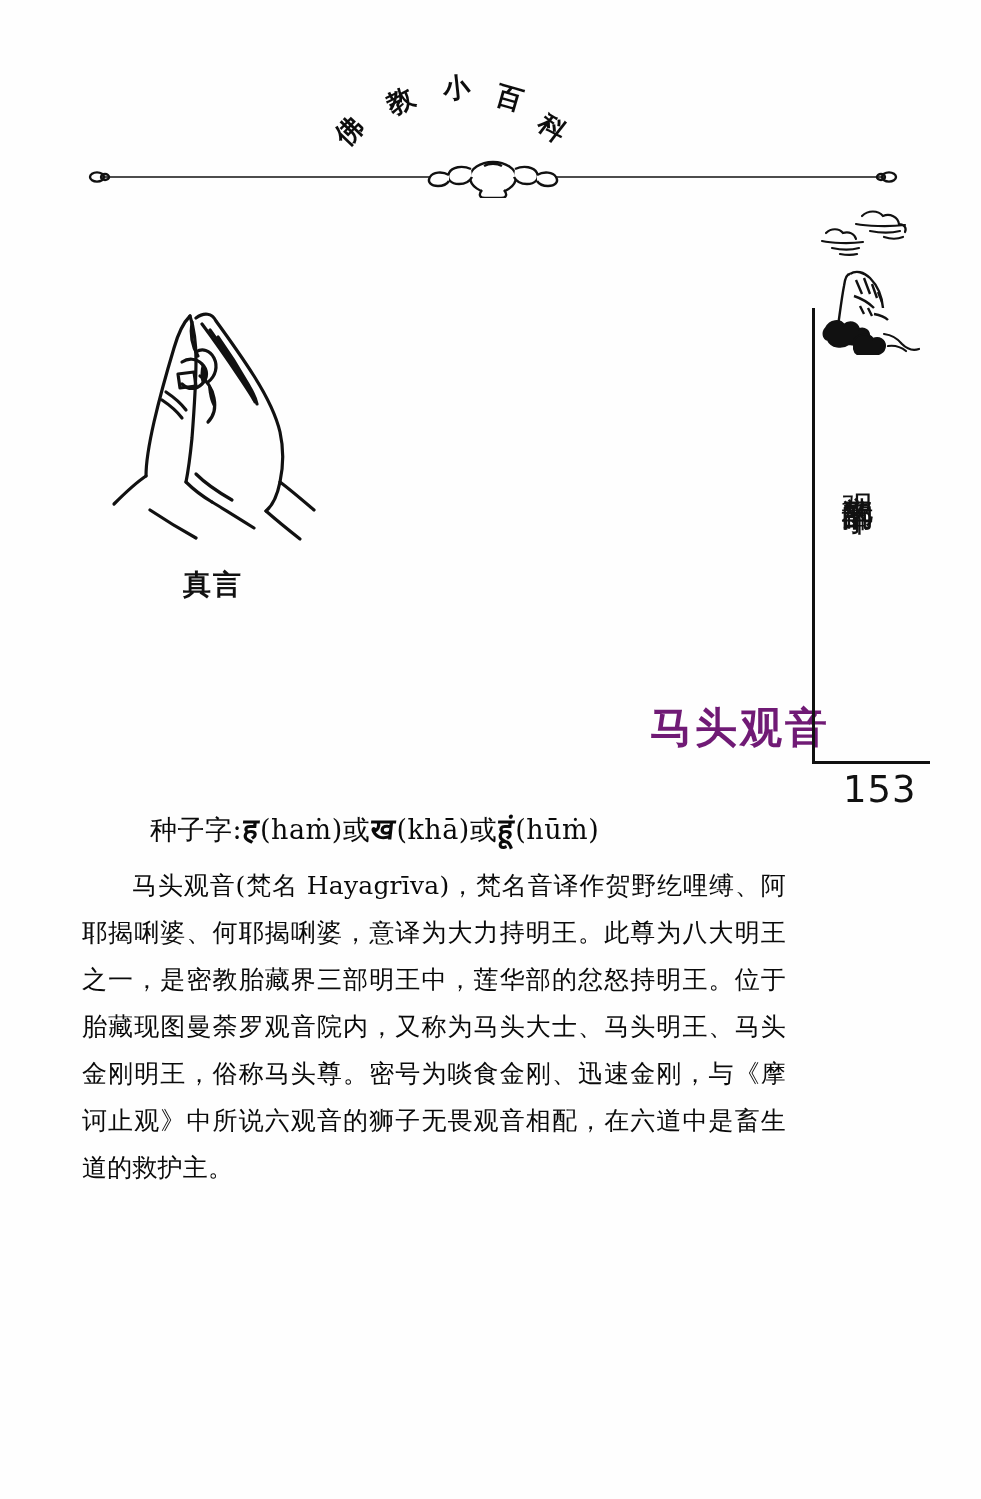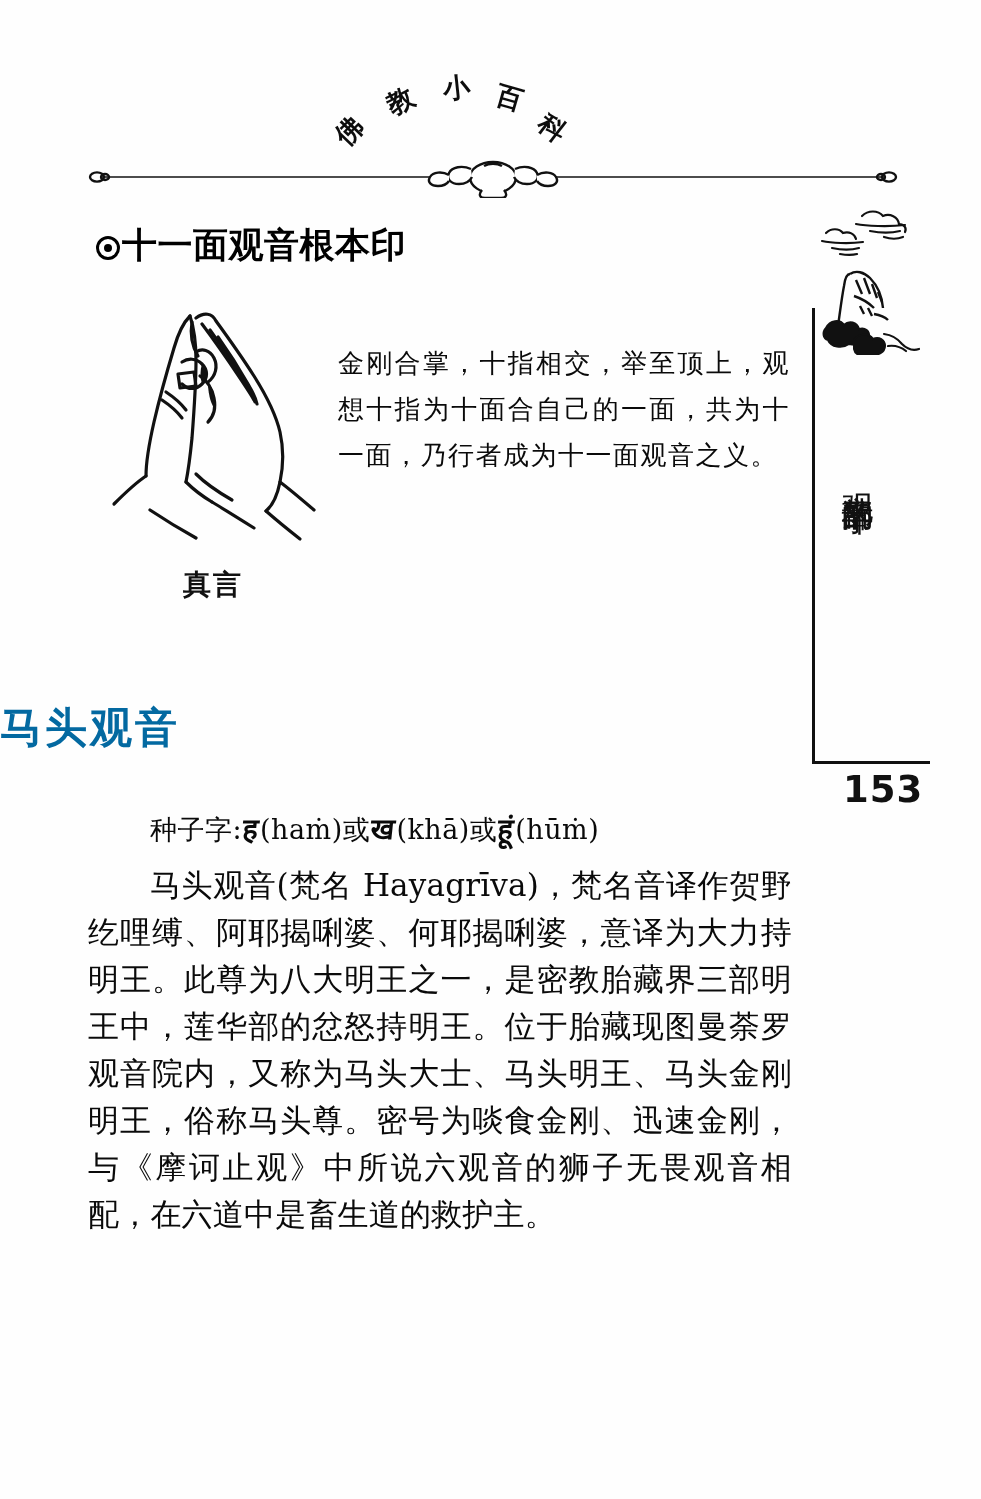--- a/index.html
+++ b/index.html
@@ -159,26 +159,26 @@
   }
   .mantra-row.second { margin-top: 6px; padding-left: 112px; }
   .mantra-row.second .mantra-items { margin-left: 0; }
 
   
   .big-title {
     position: absolute;
     left: 0;
     top: 700px;
     width: 830px;
-    text-align: left;
+    text-align: right;
     font-family: "DejaVu Sans", "Liberation Sans", sans-serif;
     font-weight: bold;
     font-size: 42px;
     letter-spacing: 3px;
-    color: #0369a1;
+    color: #701a75;
   }
 
   
   .seed-line {
     position: absolute;
     left: 150px;
     top: 808px;
     font-family: "DejaVu Serif", "Liberation Serif", serif;
     font-size: 27px;
     letter-spacing: 0.5px;
@@ -192,25 +192,25 @@
     transform: skewX(-6deg);
     margin: 0 1px;
   }
   .rom {
     font-family: "DejaVu Serif", "Liberation Serif", serif;
   }
 
   
   .body-text {
     position: absolute;
-    left: 88px;
+    left: 82px;
     top: 862px;
     width: 704px;
     font-family: "DejaVu Serif", "Liberation Serif", serif;
-    font-size: 31px;
+    font-size: 25px;
     line-height: 47px;
     letter-spacing: 0.2px;
     text-align: justify;
     text-justify: inter-character;
     color: #0a0a0a;
   }
   .body-text p {
     margin: 0;
     text-indent: 2em;
   }
@@ -251,21 +251,21 @@
     writing-mode: vertical-rl;
     text-orientation: upright;
     color: #111;
   }
   .page-num {
     position: absolute;
     left: 843px;
     top: 768px;
     font-family: "DejaVu Sans", "Liberation Sans", sans-serif;
     font-size: 37px;
-    font-weight: 700;
+    font-weight: 400;
     letter-spacing: 1px;
     color: #111;
   }
 </style>
 </head>
 <body>
 
 <div class="page">
 
   <div class="runhead">
@@ -298,23 +298,20 @@
           <path d="M427 13 c9 -4 19 -2 22 4 c3 6 -2 11 -10 11 c-6 0 -11 -3 -13 -7"></path>
           <path d="M361 19 c-7 -4 -16 -3 -19 2 c-3 5 1 9 8 9 c5 0 9 -2 11 -5"></path>
           <path d="M449 19 c7 -4 16 -3 19 2 c3 5 -1 9 -8 9 c-5 0 -9 -2 -11 -5"></path>
           <path d="M394 34 c-4 5 -2 8 3 8 h16 c5 0 7 -3 3 -8"></path>
           <path d="M396 10 c5 -3 13 -3 18 0"></path>
         </g>
       </svg>
     </div>
   </div>
 
-  <div class="sec-head">
-    <span class="bullet-dot"></span><span>十一面观音根本印</span>
-  </div>
 
   <div class="mudra">
     <svg width="226" height="258" viewBox="0 0 226 258">
       <g fill="none" stroke="#111" stroke-width="3.2" stroke-linecap="round" stroke-linejoin="round">
 
         <path d="M92 26 C100 20 108 21 112 29 C120 40 136 62 150 84 C162 103 172 123 176 140
                  C180 158 179 176 176 190 C173 205 168 214 162 219"></path>
 
         <path d="M98 32 C107 44 124 68 136 86 C144 98 148 104 150 108"></path>
         <path d="M106 38 C116 52 131 74 141 90 C147 100 150 105 151 110"></path>
@@ -344,21 +341,20 @@
 
         <path d="M74 82 L90 80 L92 94 L76 96 Z"></path>
       </g>
       <g fill="#111">
         <path d="M98 72 C104 78 104 86 98 92 C96 86 96 78 98 72 Z"></path>
         <path d="M104 90 C110 98 112 108 110 116 C106 110 104 100 104 90 Z"></path>
       </g>
     </svg>
   </div>
 
-  <div class="desc">金刚合掌，十指相交，举至顶上，观想十指为十面合自己的一面，共为十一面，乃行者成为十一面观音之义。</div>
 
   <div class="mantra">
     <div class="mantra-row">
       <div class="mantra-label">真言</div>
     </div>
   </div>
 
   <div class="big-title">马头观音</div>
 
   <div class="seed-line">

